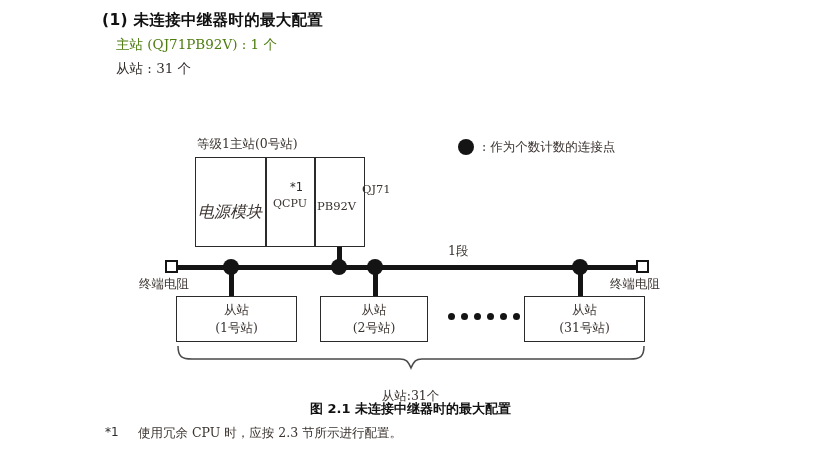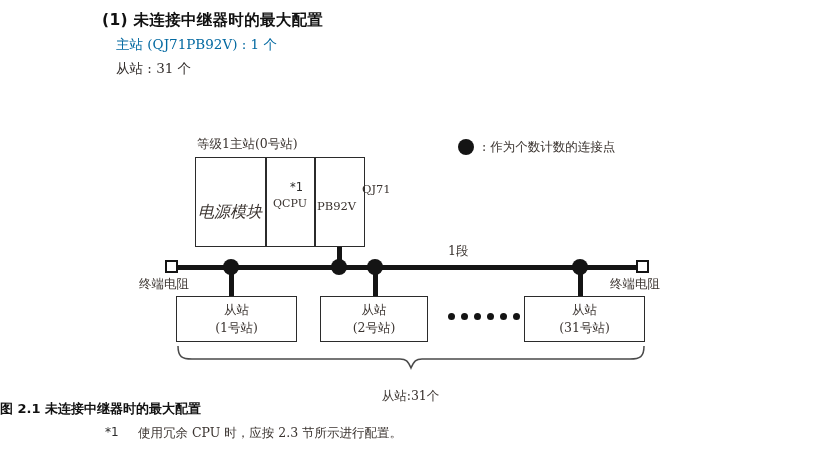--- a/index.html
+++ b/index.html
@@ -1,21 +1,21 @@
 <!DOCTYPE html>
 <html><head>
 <meta charset="utf-8">
 <style>
   html,body{margin:0;padding:0;background:#ffffff;}
   body{width:821px;height:457px;position:relative;overflow:hidden;
        font-family:"DejaVu Serif","Liberation Serif",serif;color:#1a1a1a;}
   .abs{position:absolute;}
   .hdr{left:86px;top:10px;font-size:15.5px;font-weight:bold;letter-spacing:.3px;
        font-family:"DejaVu Sans","Liberation Sans",sans-serif;color:#111;white-space:nowrap;margin-left:16px;}
-  .sub1{left:116px;top:36px;font-size:13.5px;color:#0369a1;white-space:nowrap;}
+  .sub1{left:116px;top:36px;font-size:13.5px;color:#4d7c0f;white-space:nowrap;}
   .sub2{left:116px;top:60px;font-size:13.5px;color:#35302e;white-space:nowrap;}
 
   
   .legend-dot{left:458px;top:139px;width:16px;height:16px;border-radius:50%;background:#141414;}
   .legend-text{left:482px;top:139px;font-size:12.5px;color:#3a332f;white-space:nowrap;}
 
   
   .master-label{left:197px;top:136px;font-size:12.5px;color:#3a332f;white-space:nowrap;}
   .master-box{left:195px;top:157px;width:170px;height:90px;border:1.6px solid #2b2b2b;
               background:#fff;box-sizing:border-box;}
@@ -61,21 +61,21 @@
   .slave.s3{left:524px;width:121px;}
 
   .ellipsis{left:448px;top:313px;display:flex;gap:6px;}
   .ellipsis i{width:7px;height:7px;border-radius:50%;background:#141414;display:block;}
 
   
   .brace{left:172px;top:346px;width:478px;height:24px;}
   .brace-label{left:0;right:0;top:372px;text-align:center;font-size:12.5px;color:#3a332f;margin-top:16px;}
 
   
-  .caption{left:0;right:0;top:400px;text-align:left;font-size:13px;font-weight:bold;
+  .caption{left:0;right:0;top:400px;text-align:center;font-size:13px;font-weight:bold;
            font-family:"DejaVu Sans","Liberation Sans",sans-serif;color:#111;}
   .fn-mark{left:105px;top:425px;font-size:12px;color:#2b2b2b;
            font-family:"DejaVu Sans","Liberation Sans",sans-serif;}
   .fn-text{left:138px;top:425px;font-size:12.5px;color:#3a332f;white-space:nowrap;}
 </style>
 </head>
 <body>
 
 <div class="abs hdr">
   <span>(1)</span>

